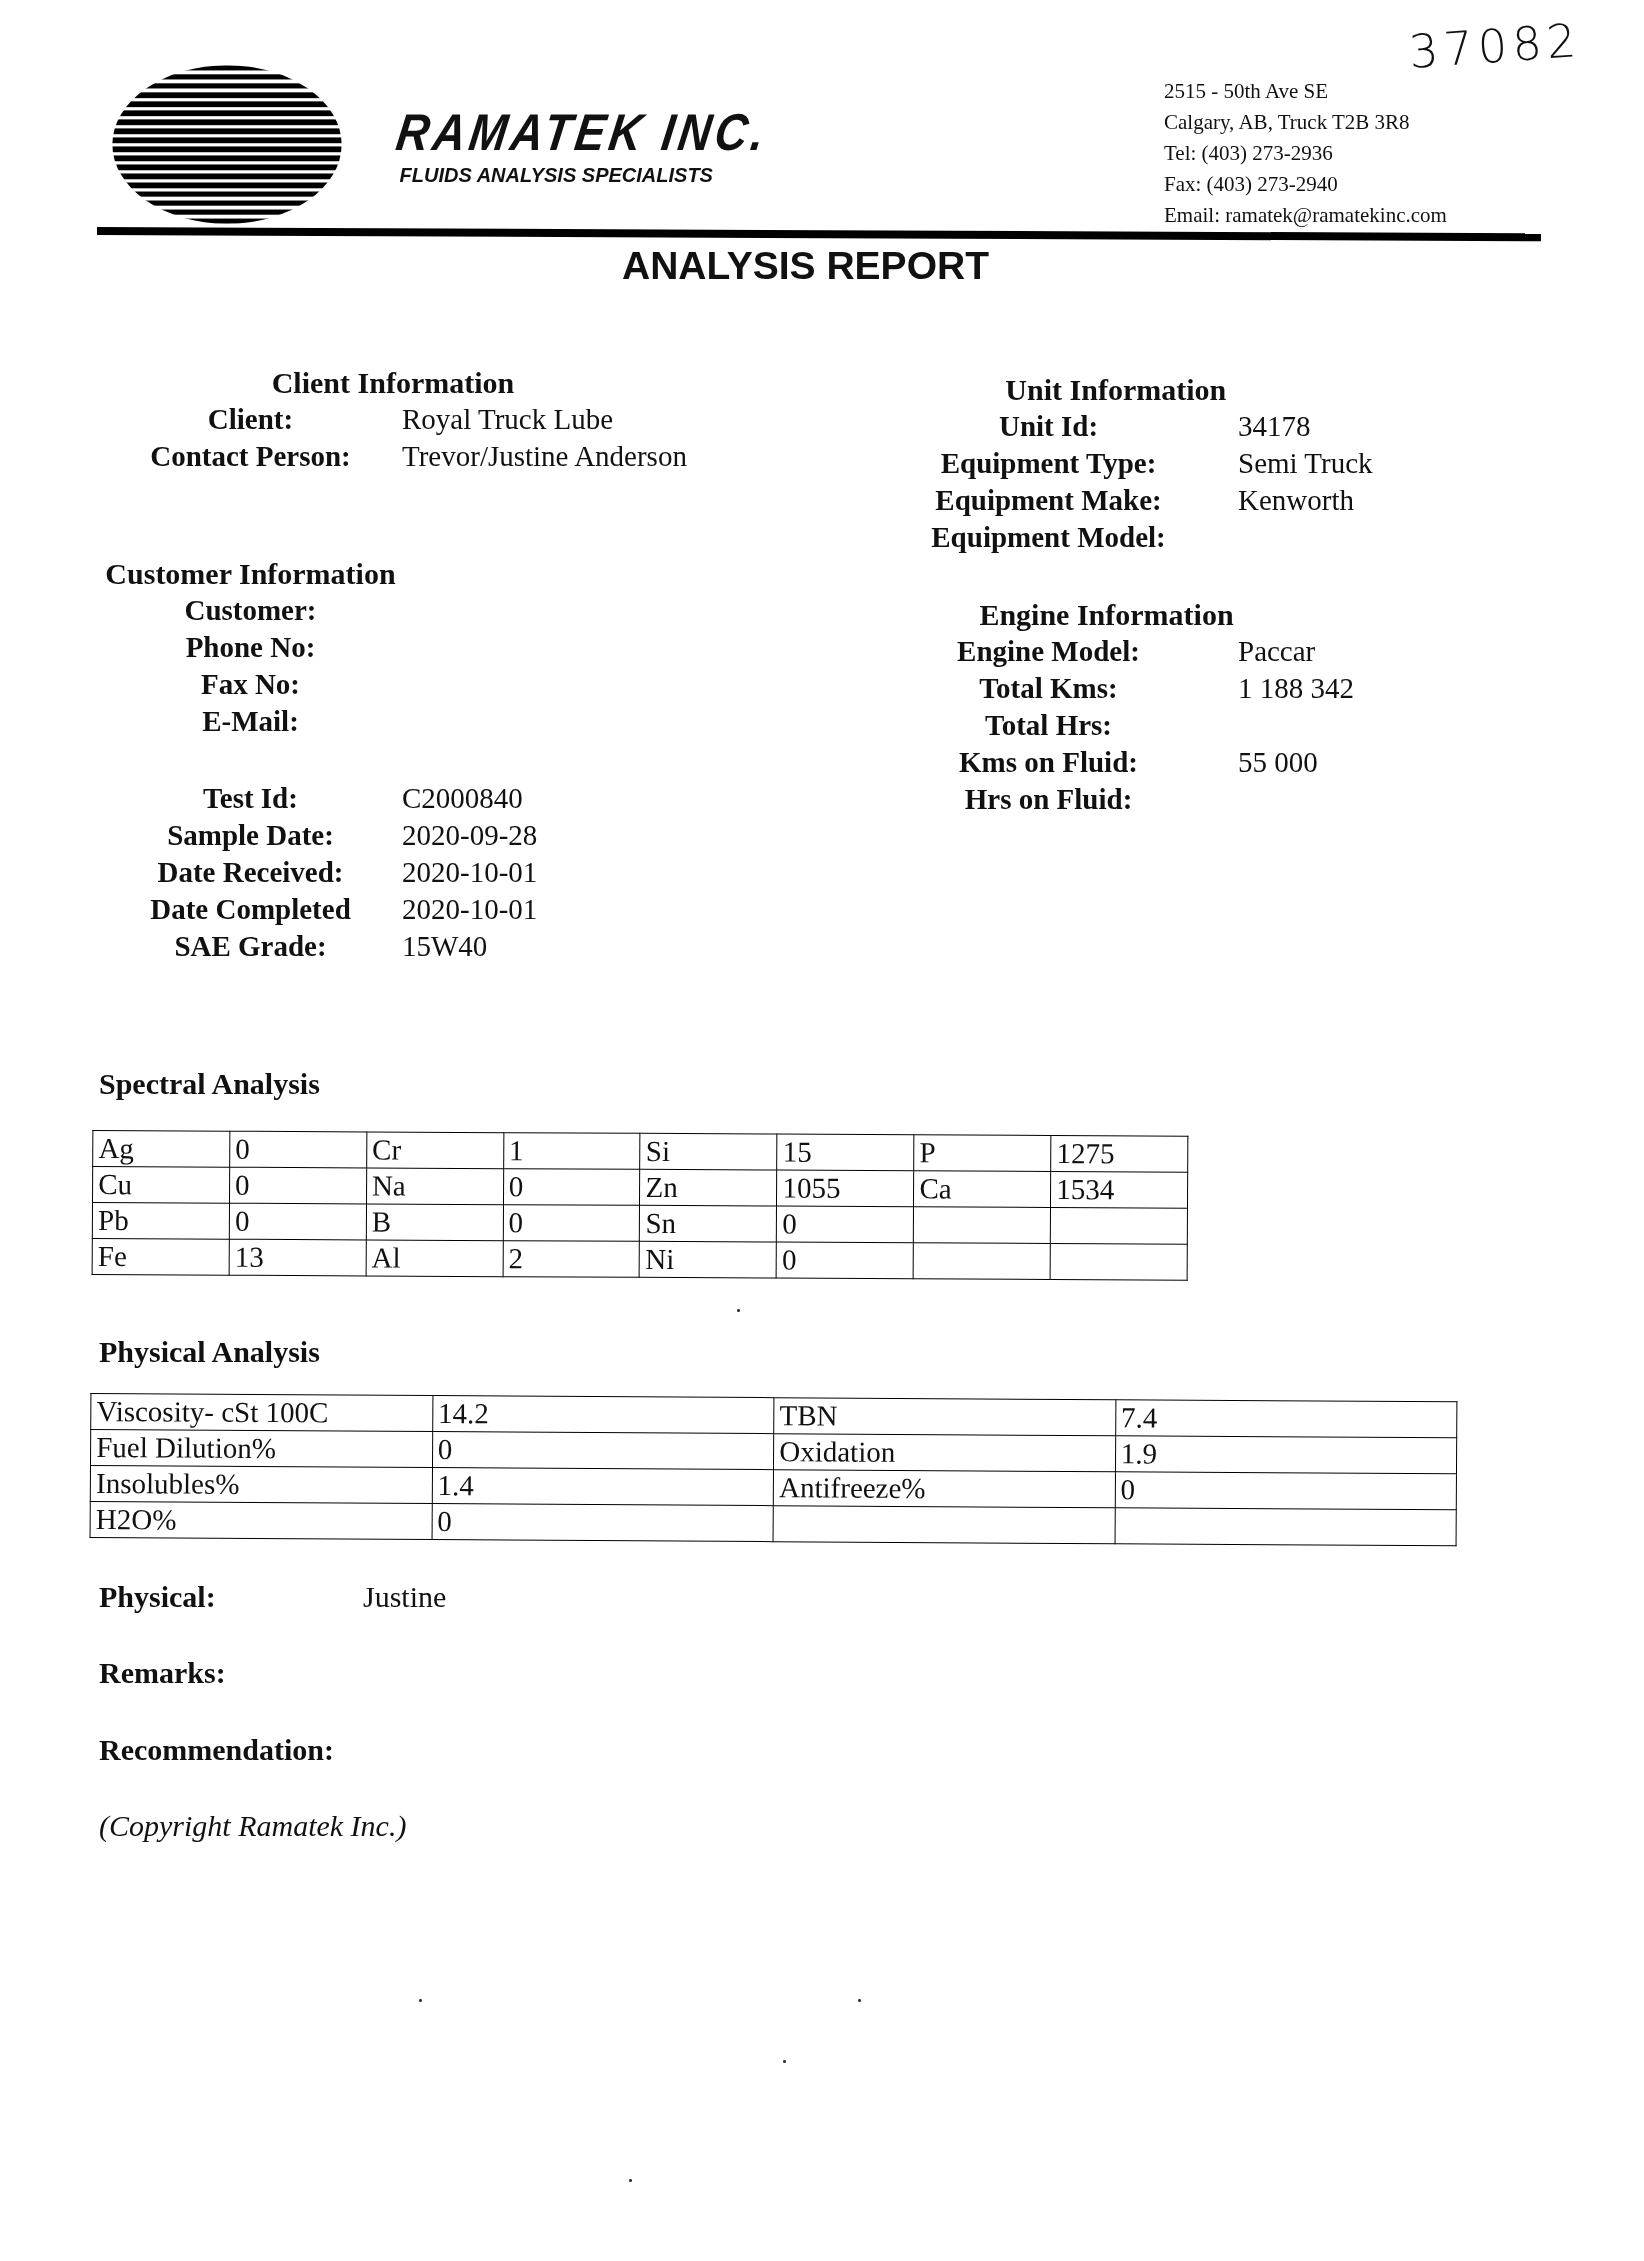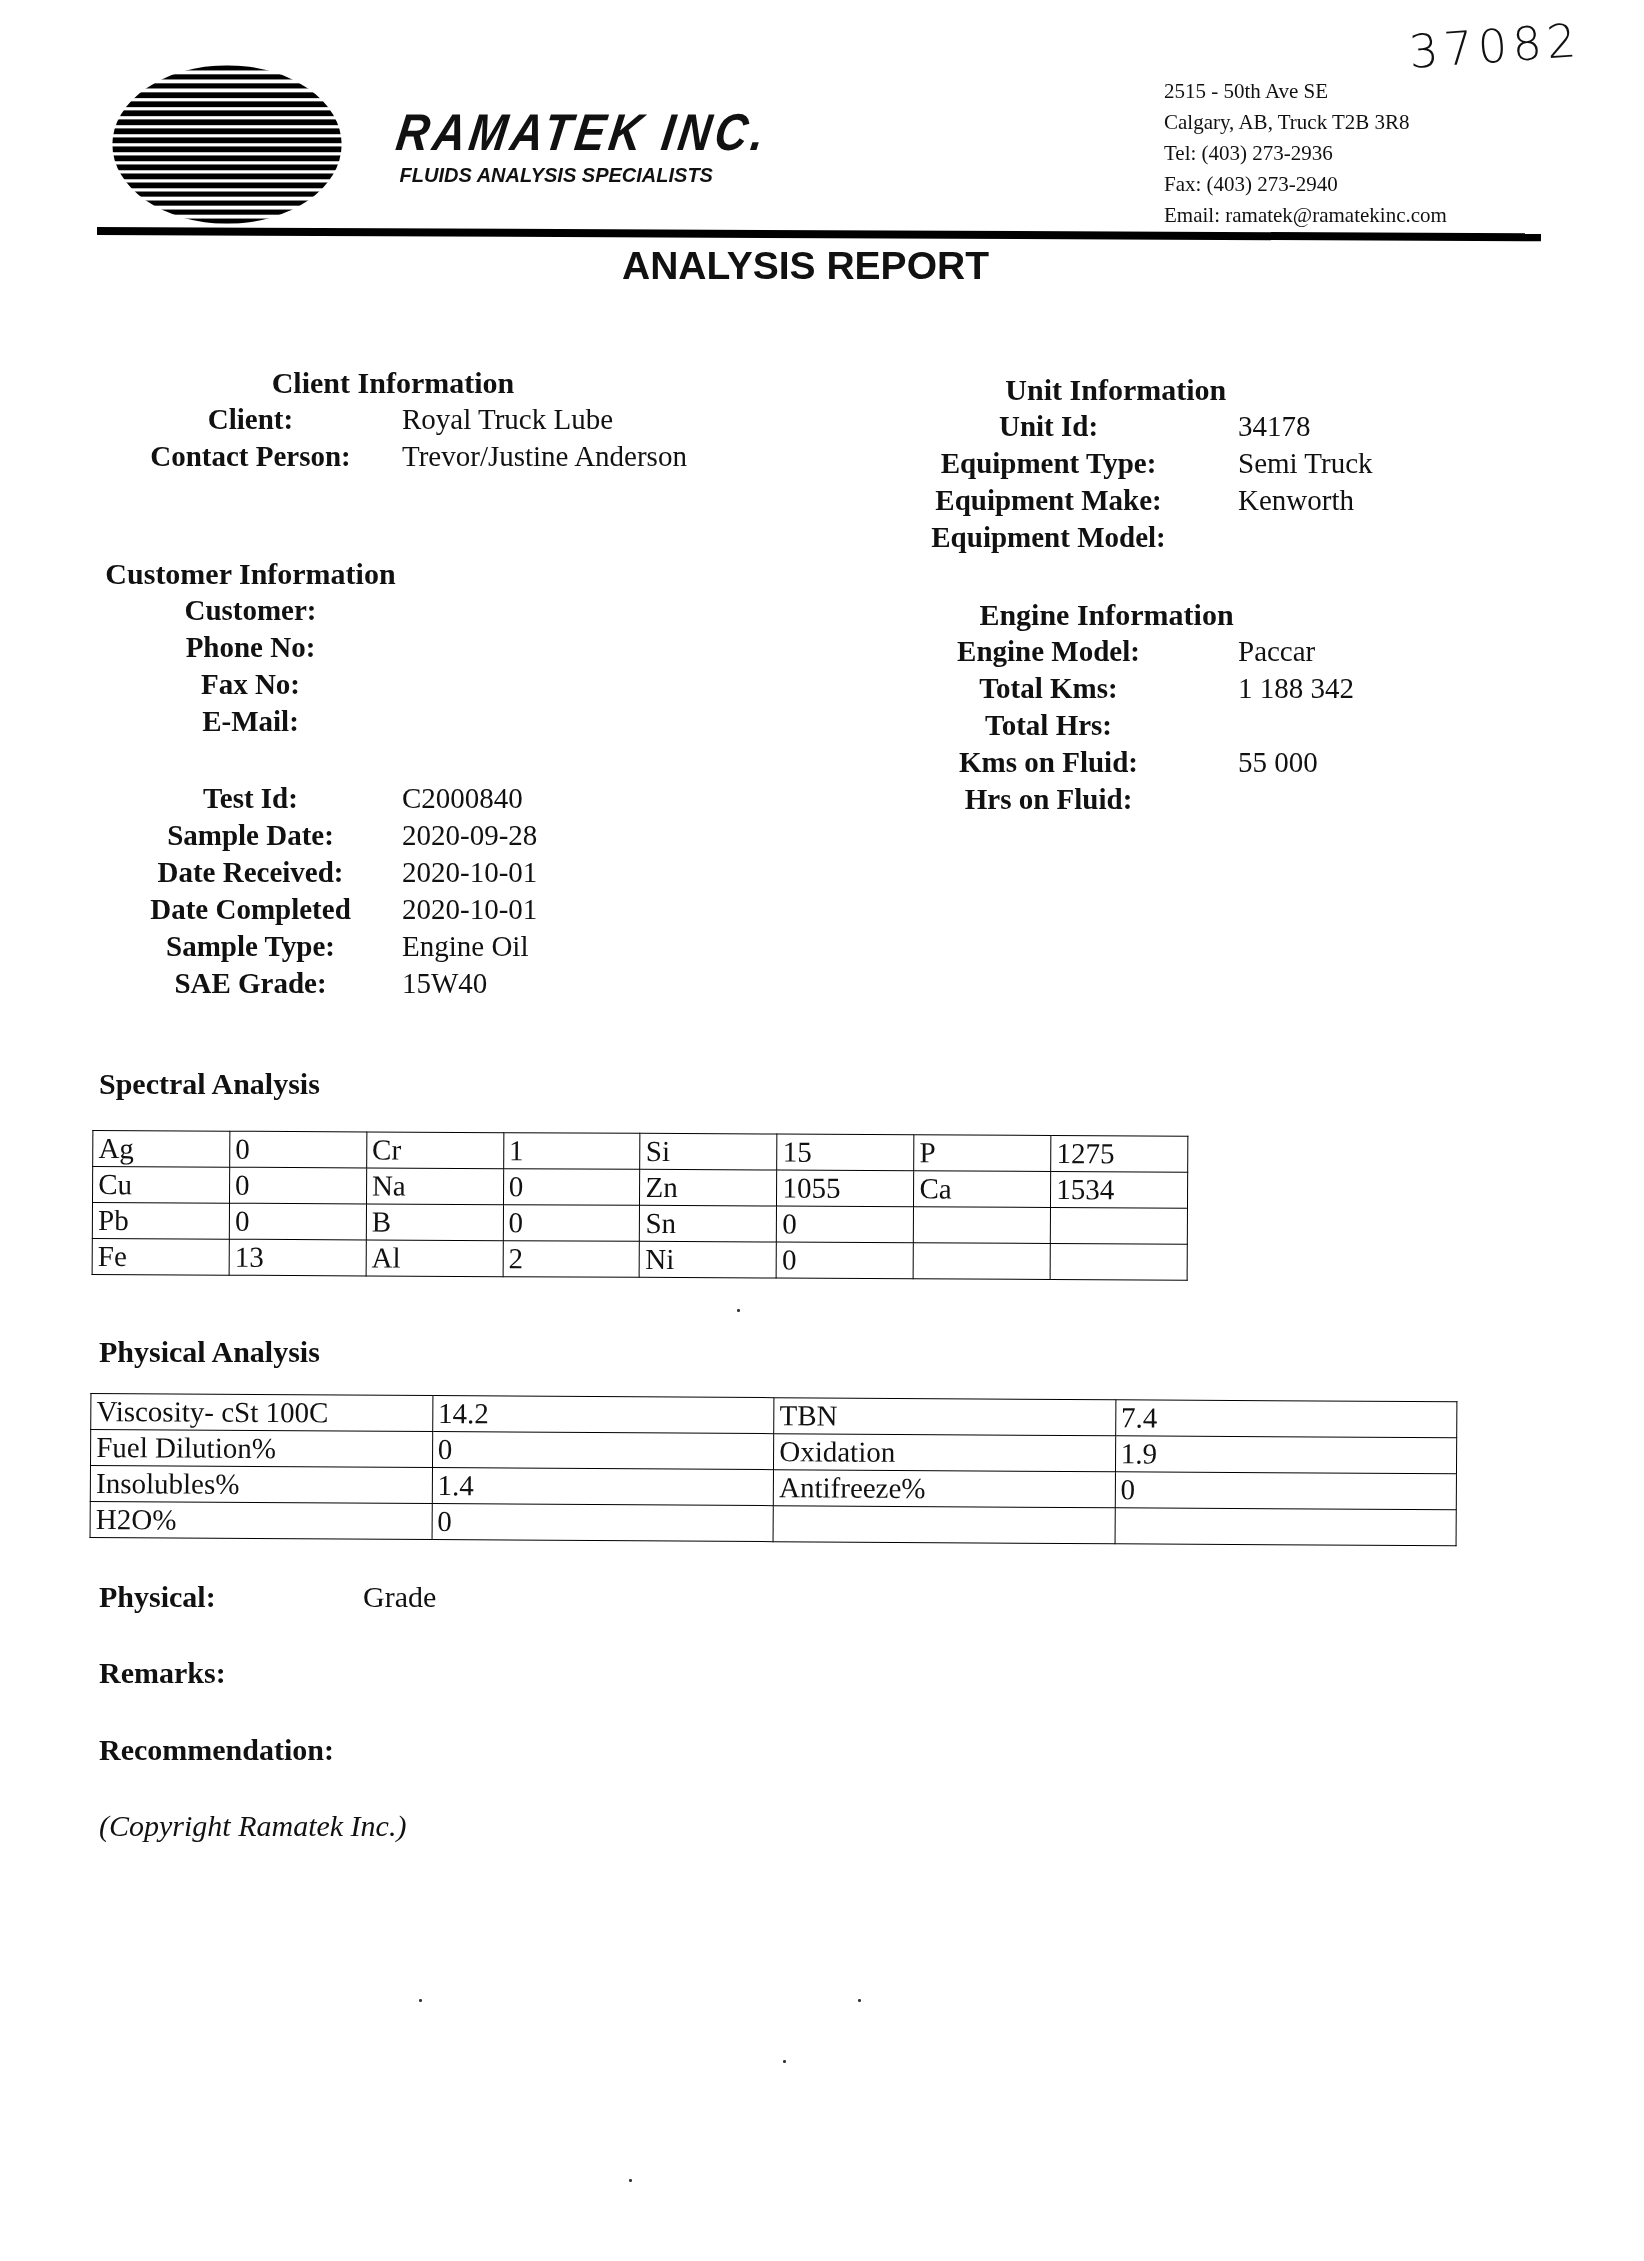--- a/index.html
+++ b/index.html
@@ -153,24 +153,20 @@
     </div>
   <div class="row">
       <span class="lbl">Date Received:</span>
       <span>2020-10-01</span>
     </div>
   <div class="row">
       <span class="lbl">Date Completed</span>
       <span>2020-10-01</span>
     </div>
   <div class="row">
-      <span class="lbl">Sample Type:</span>
-      <span>Engine Oil</span>
-    </div>
-  <div class="row">
       <span class="lbl">SAE Grade:</span>
       <span>15W40</span>
     </div>
 </div>
 
 <div class="section right unit">
   <h3>Unit Information</h3>
   <div class="row">
       <span class="lbl">Unit Id:</span>
       <span>34178</span>
@@ -283,21 +279,21 @@
       <tr>
         <td>H2O%</td>
         <td>0</td>
         <td></td>
         <td></td>
       </tr>
     </tbody>
 </table>
 
 <div class="footer-block condition">
-  <span class="lbl">Physical:</span><span>Grade</span>
+  <span class="lbl">Physical:</span><span>Justine</span>
 </div>
 <div class="footer-block remarks">
   <span class="lbl">Remarks:</span><span></span>
 </div>
 <div class="footer-block recommendation">
   <span class="lbl">Recommendation:</span><span></span>
 </div>
 
 <div class="copyright">(Copyright Ramatek Inc.)</div>
 

